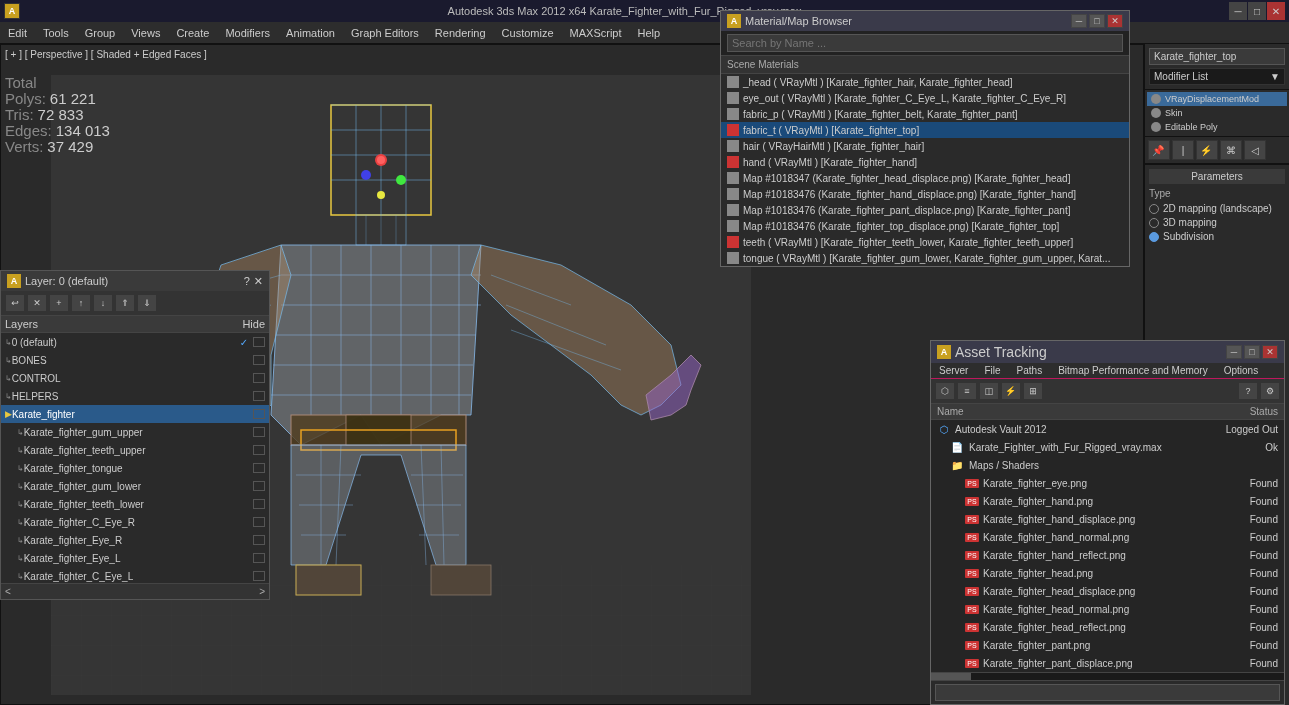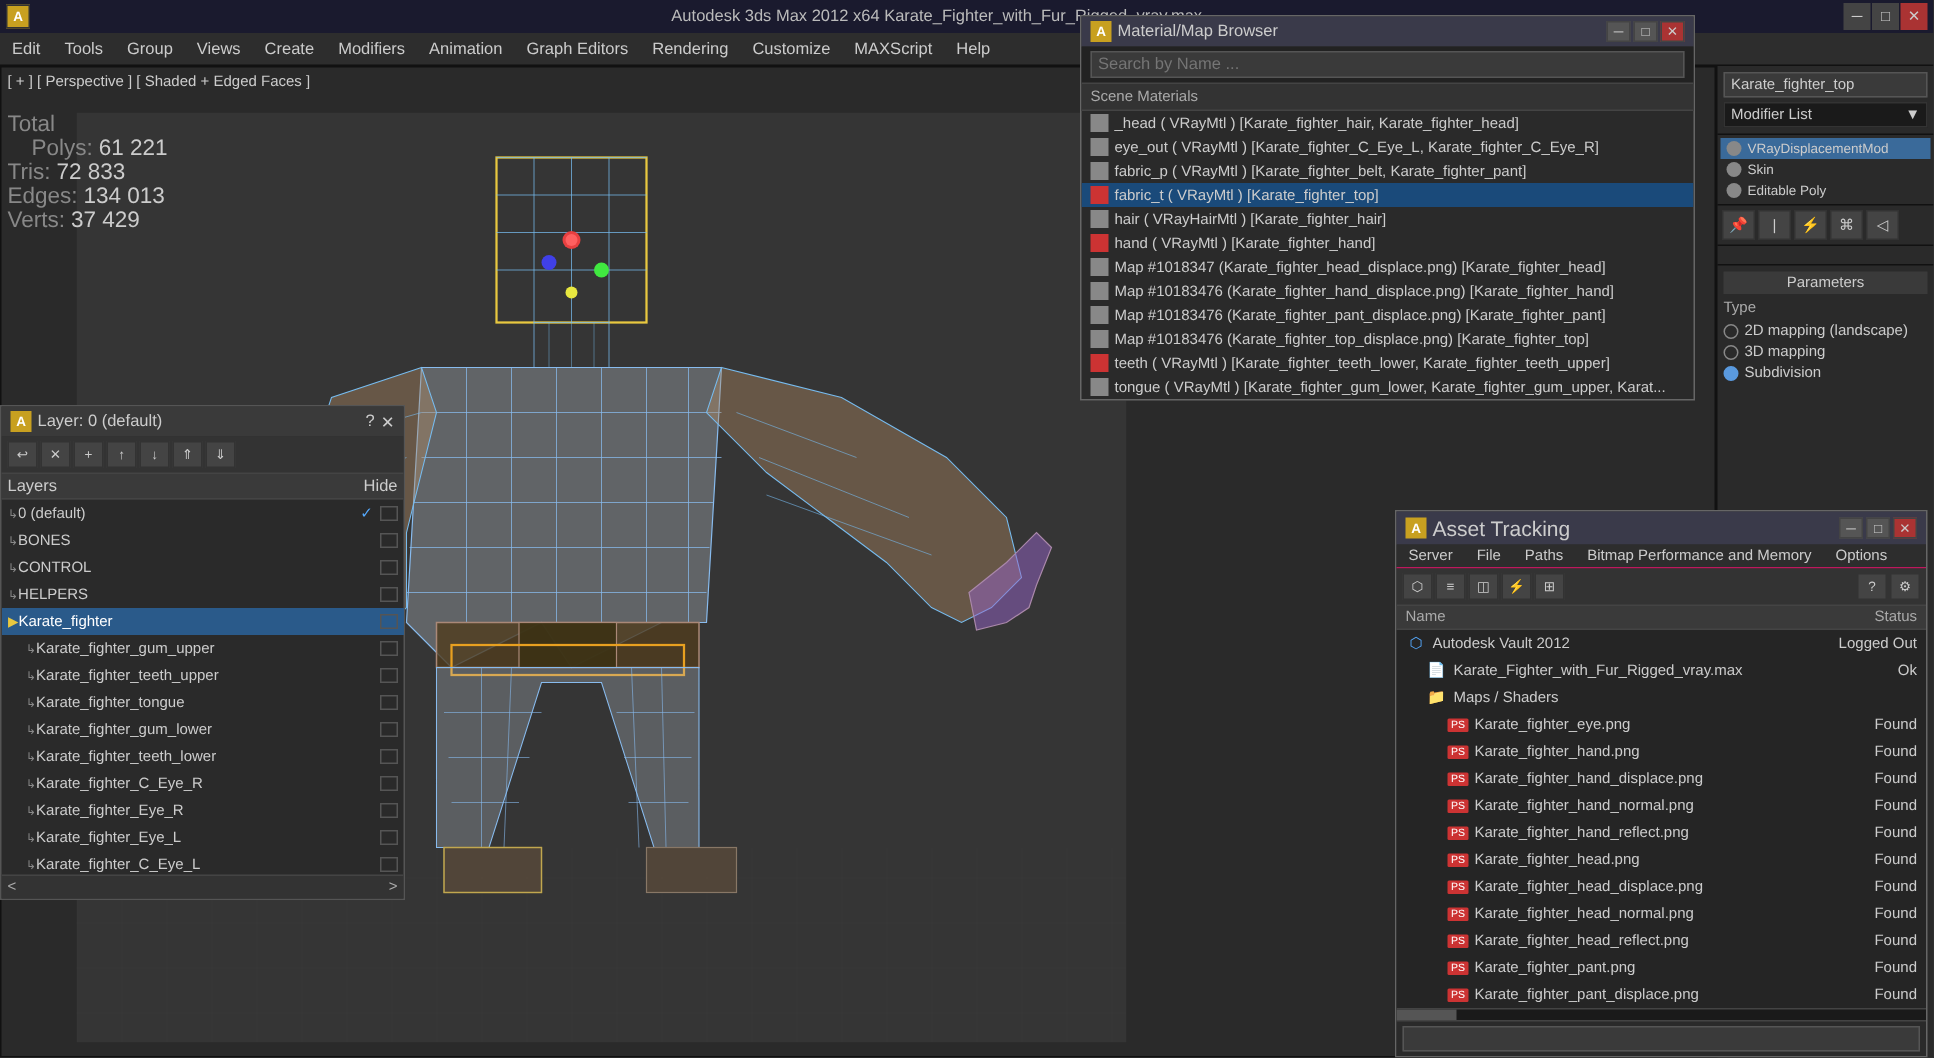--- a/index.html
+++ b/index.html
@@ -25,21 +25,21 @@
     .viewport-label { position: absolute; top: 4px; left: 4px; color: #ccc; font-size: 10px; z-index: 10; }
     .viewport-stats { position: absolute; top: 30px; left: 4px; color: #ccc; font-size: 15px; z-index: 10; line-height: 16px; }
 
     
     .right-panel { width: 145px; background: #2a2a2a; border-left: 1px solid #111; display: flex; flex-direction: column; }
     .right-panel-top { padding: 4px; border-bottom: 1px solid #111; }
     .modifier-list-header { background: #1a1a1a; padding: 2px 4px; display: flex; justify-content: space-between; align-items: center; font-size: 10px; color: #ccc; border: 1px solid #333; }
     .modifier-item { padding: 2px 4px; font-size: 10px; color: #ccc; display: flex; align-items: center; gap: 2px; }
     .modifier-item.selected { background: #3a6a9a; }
     .modifier-item .eye-icon { width: 10px; height: 10px; background: #888; border-radius: 50%; flex-shrink: 0; }
-    .params-section { padding: 4px; border-top: 1px solid #111; margin-top: 12px; }
+    .params-section { padding: 4px; border-top: 1px solid #111; }
     .params-title { background: #3a3a3a; padding: 2px; font-size: 10px; color: #ccc; text-align: center; margin-bottom: 4px; }
     .param-row { display: flex; align-items: center; gap: 4px; margin-bottom: 3px; }
     .radio-btn { width: 10px; height: 10px; border-radius: 50%; border: 1px solid #888; background: #2a2a2a; flex-shrink: 0; }
     .radio-btn.selected { background: #5a9adf; border-color: #5a9adf; }
     .param-label { font-size: 10px; color: #ccc; }
 
     
     .layer-panel { position: absolute; top: 270px; left: 0; width: 270px; background: #2a2a2a; border: 1px solid #555; z-index: 50; }
     .layer-panel-title { background: #3a3a3a; padding: 3px 6px; display: flex; align-items: center; justify-content: space-between; font-size: 11px; color: #ccc; }
     .layer-panel-title-left { display: flex; align-items: center; gap: 4px; }
@@ -124,21 +124,21 @@
 
 <div class="main-layout">
 
   <div class="viewport">
     <div class="viewport-label">[ + ] [ Perspective ] [ Shaded + Edged Faces ]</div>
     <div class="viewport-stats">
       <div style="display:flex;gap:8px;">
           <span style="color:#888;">Total</span>
         </div>
       <div style="display:flex;gap:4px;">
-          <span style="color:#888;margin-left:16px;">Polys:</span>
+          <span style="color:#888;">Polys:</span>
           <span>61 221</span>
         </div>
       <div style="display:flex;gap:4px;">
           <span style="color:#888;">Tris:</span>
           <span>72 833</span>
         </div>
       <div style="display:flex;gap:4px;">
           <span style="color:#888;">Edges:</span>
           <span>134 013</span>
         </div>

